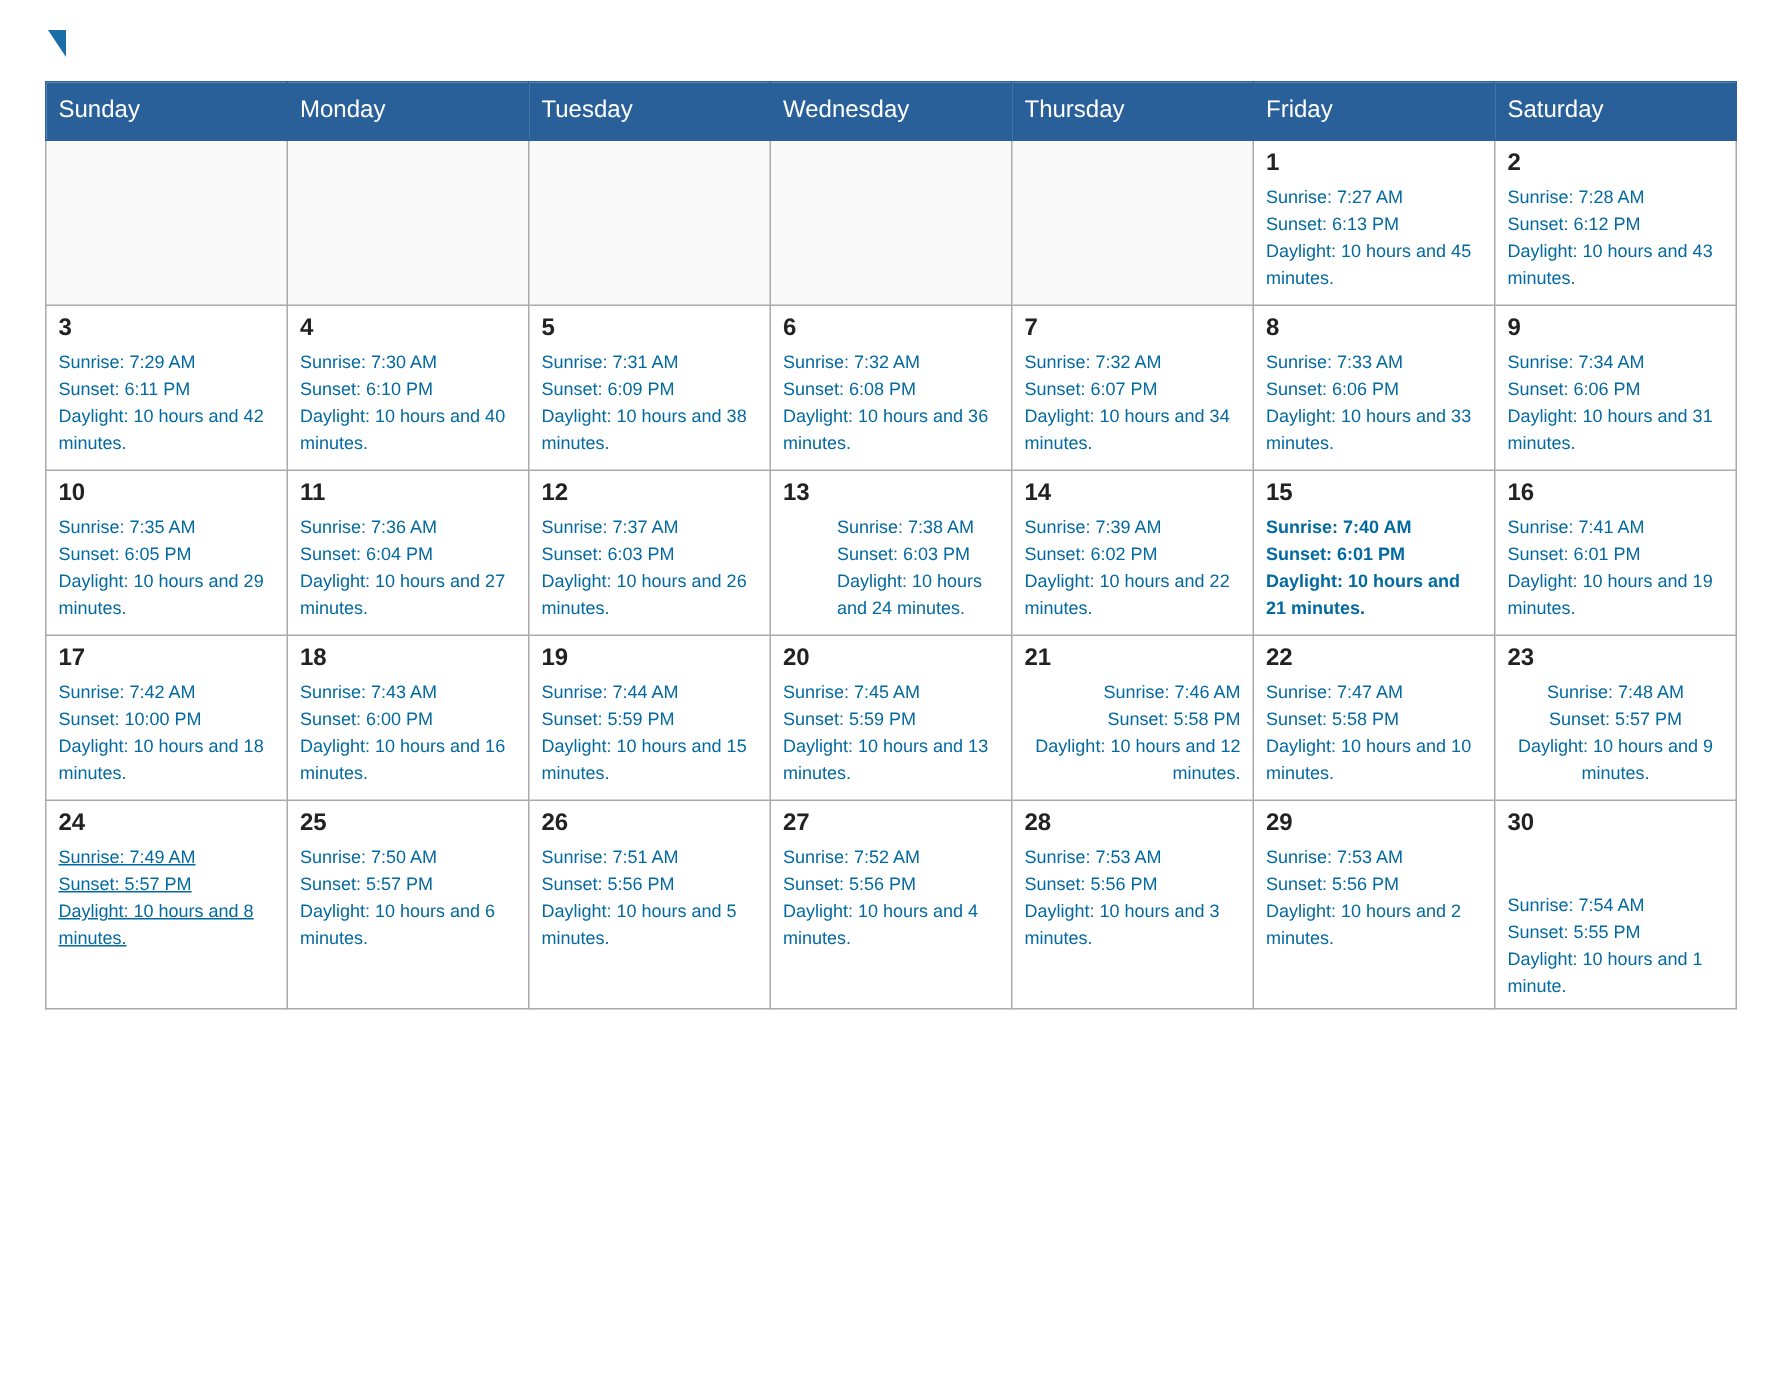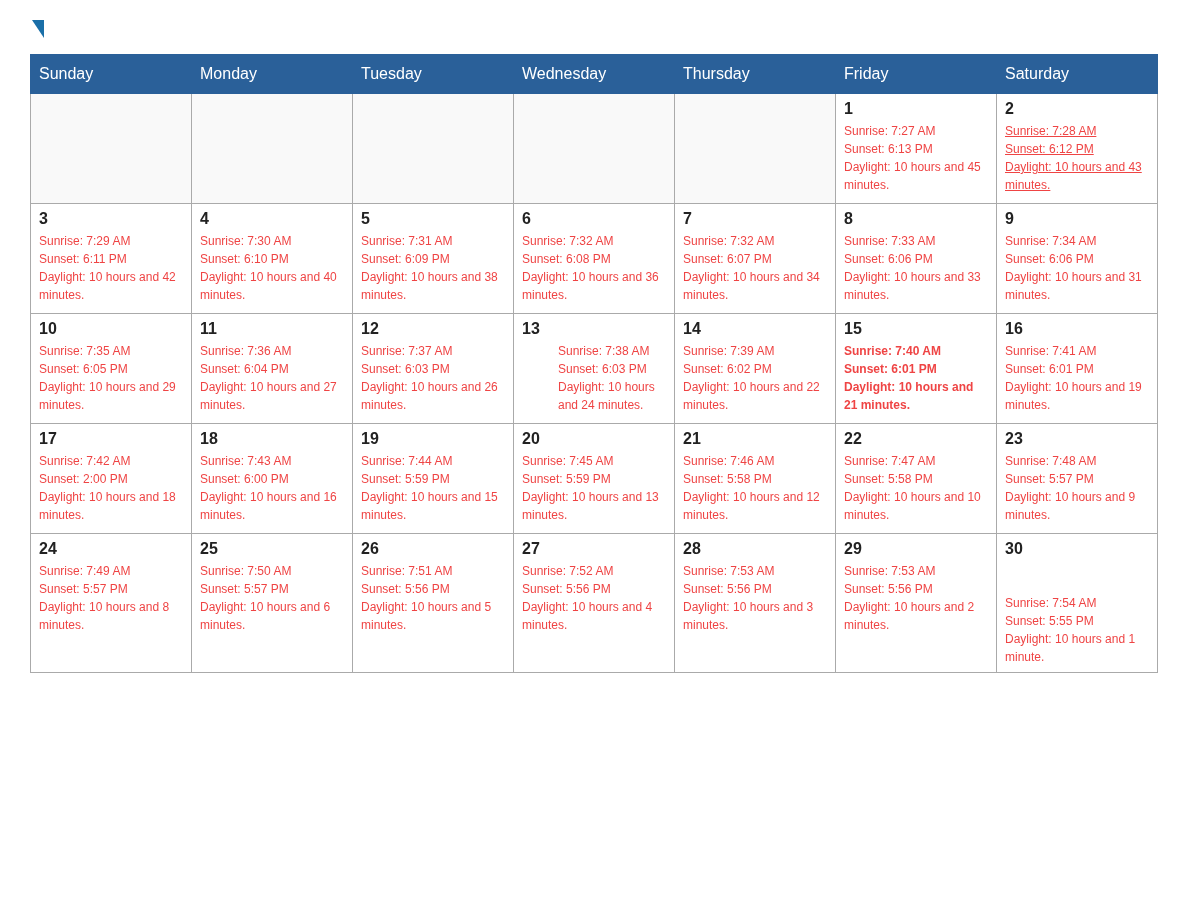--- a/index.html
+++ b/index.html
@@ -75,21 +75,21 @@
       height: 110px;
     }
     .day-number {
       font-size: 16px;
       color: #222;
       font-weight: bold;
       margin-bottom: 4px;
     }
     .day-info {
       font-size: 12px;
-      color: #ef4444;
+      color: #0369a1;
       line-height: 1.5;
     }
     .empty-cell {
       background: #f9f9f9;
     }
     tbody tr td {
       border-top: 2px solid #2a6099;
     }
   </style>
 </head>
@@ -131,21 +131,21 @@
         <td class="empty-cell"></td>
         <td class="empty-cell"></td>
         <td>
           <div class="day-number">1</div>
           <div class="day-info" style="white-space: pre-line;">Sunrise: 7:27 AM
 Sunset: 6:13 PM
 Daylight: 10 hours and 45 minutes.</div>
         </td>
         <td>
           <div class="day-number">2</div>
-          <div class="day-info" style="white-space: pre-line; text-decoration: underline;">Sunrise: 7:28 AM
+          <div class="day-info" style="white-space: pre-line;">Sunrise: 7:28 AM
 Sunset: 6:12 PM
 Daylight: 10 hours and 43 minutes.</div>
         </td>
       </tr>
       <tr>
         <td>
           <div class="day-number">3</div>
           <div class="day-info" style="white-space: pre-line;">Sunrise: 7:29 AM
 Sunset: 6:11 PM
 Daylight: 10 hours and 42 minutes.</div>
@@ -228,21 +228,21 @@
           <div class="day-number">16</div>
           <div class="day-info" style="white-space: pre-line;">Sunrise: 7:41 AM
 Sunset: 6:01 PM
 Daylight: 10 hours and 19 minutes.</div>
         </td>
       </tr>
       <tr>
         <td>
           <div class="day-number">17</div>
           <div class="day-info" style="white-space: pre-line;">Sunrise: 7:42 AM
-Sunset: 2:00 PM
+Sunset: 10:00 PM
 Daylight: 10 hours and 18 minutes.</div>
         </td>
         <td>
           <div class="day-number">18</div>
           <div class="day-info" style="white-space: pre-line;">Sunrise: 7:43 AM
 Sunset: 6:00 PM
 Daylight: 10 hours and 16 minutes.</div>
         </td>
         <td>
           <div class="day-number">19</div>
@@ -251,41 +251,41 @@
 Daylight: 10 hours and 15 minutes.</div>
         </td>
         <td>
           <div class="day-number">20</div>
           <div class="day-info" style="white-space: pre-line;">Sunrise: 7:45 AM
 Sunset: 5:59 PM
 Daylight: 10 hours and 13 minutes.</div>
         </td>
         <td>
           <div class="day-number">21</div>
-          <div class="day-info" style="white-space: pre-line;">Sunrise: 7:46 AM
+          <div class="day-info" style="white-space: pre-line; text-align: right;">Sunrise: 7:46 AM
 Sunset: 5:58 PM
 Daylight: 10 hours and 12 minutes.</div>
         </td>
         <td>
           <div class="day-number">22</div>
           <div class="day-info" style="white-space: pre-line;">Sunrise: 7:47 AM
 Sunset: 5:58 PM
 Daylight: 10 hours and 10 minutes.</div>
         </td>
         <td>
           <div class="day-number">23</div>
-          <div class="day-info" style="white-space: pre-line;">Sunrise: 7:48 AM
+          <div class="day-info" style="white-space: pre-line; text-align: center;">Sunrise: 7:48 AM
 Sunset: 5:57 PM
 Daylight: 10 hours and 9 minutes.</div>
         </td>
       </tr>
       <tr>
         <td>
           <div class="day-number">24</div>
-          <div class="day-info" style="white-space: pre-line;">Sunrise: 7:49 AM
+          <div class="day-info" style="white-space: pre-line; text-decoration: underline;">Sunrise: 7:49 AM
 Sunset: 5:57 PM
 Daylight: 10 hours and 8 minutes.</div>
         </td>
         <td>
           <div class="day-number">25</div>
           <div class="day-info" style="white-space: pre-line;">Sunrise: 7:50 AM
 Sunset: 5:57 PM
 Daylight: 10 hours and 6 minutes.</div>
         </td>
         <td>

